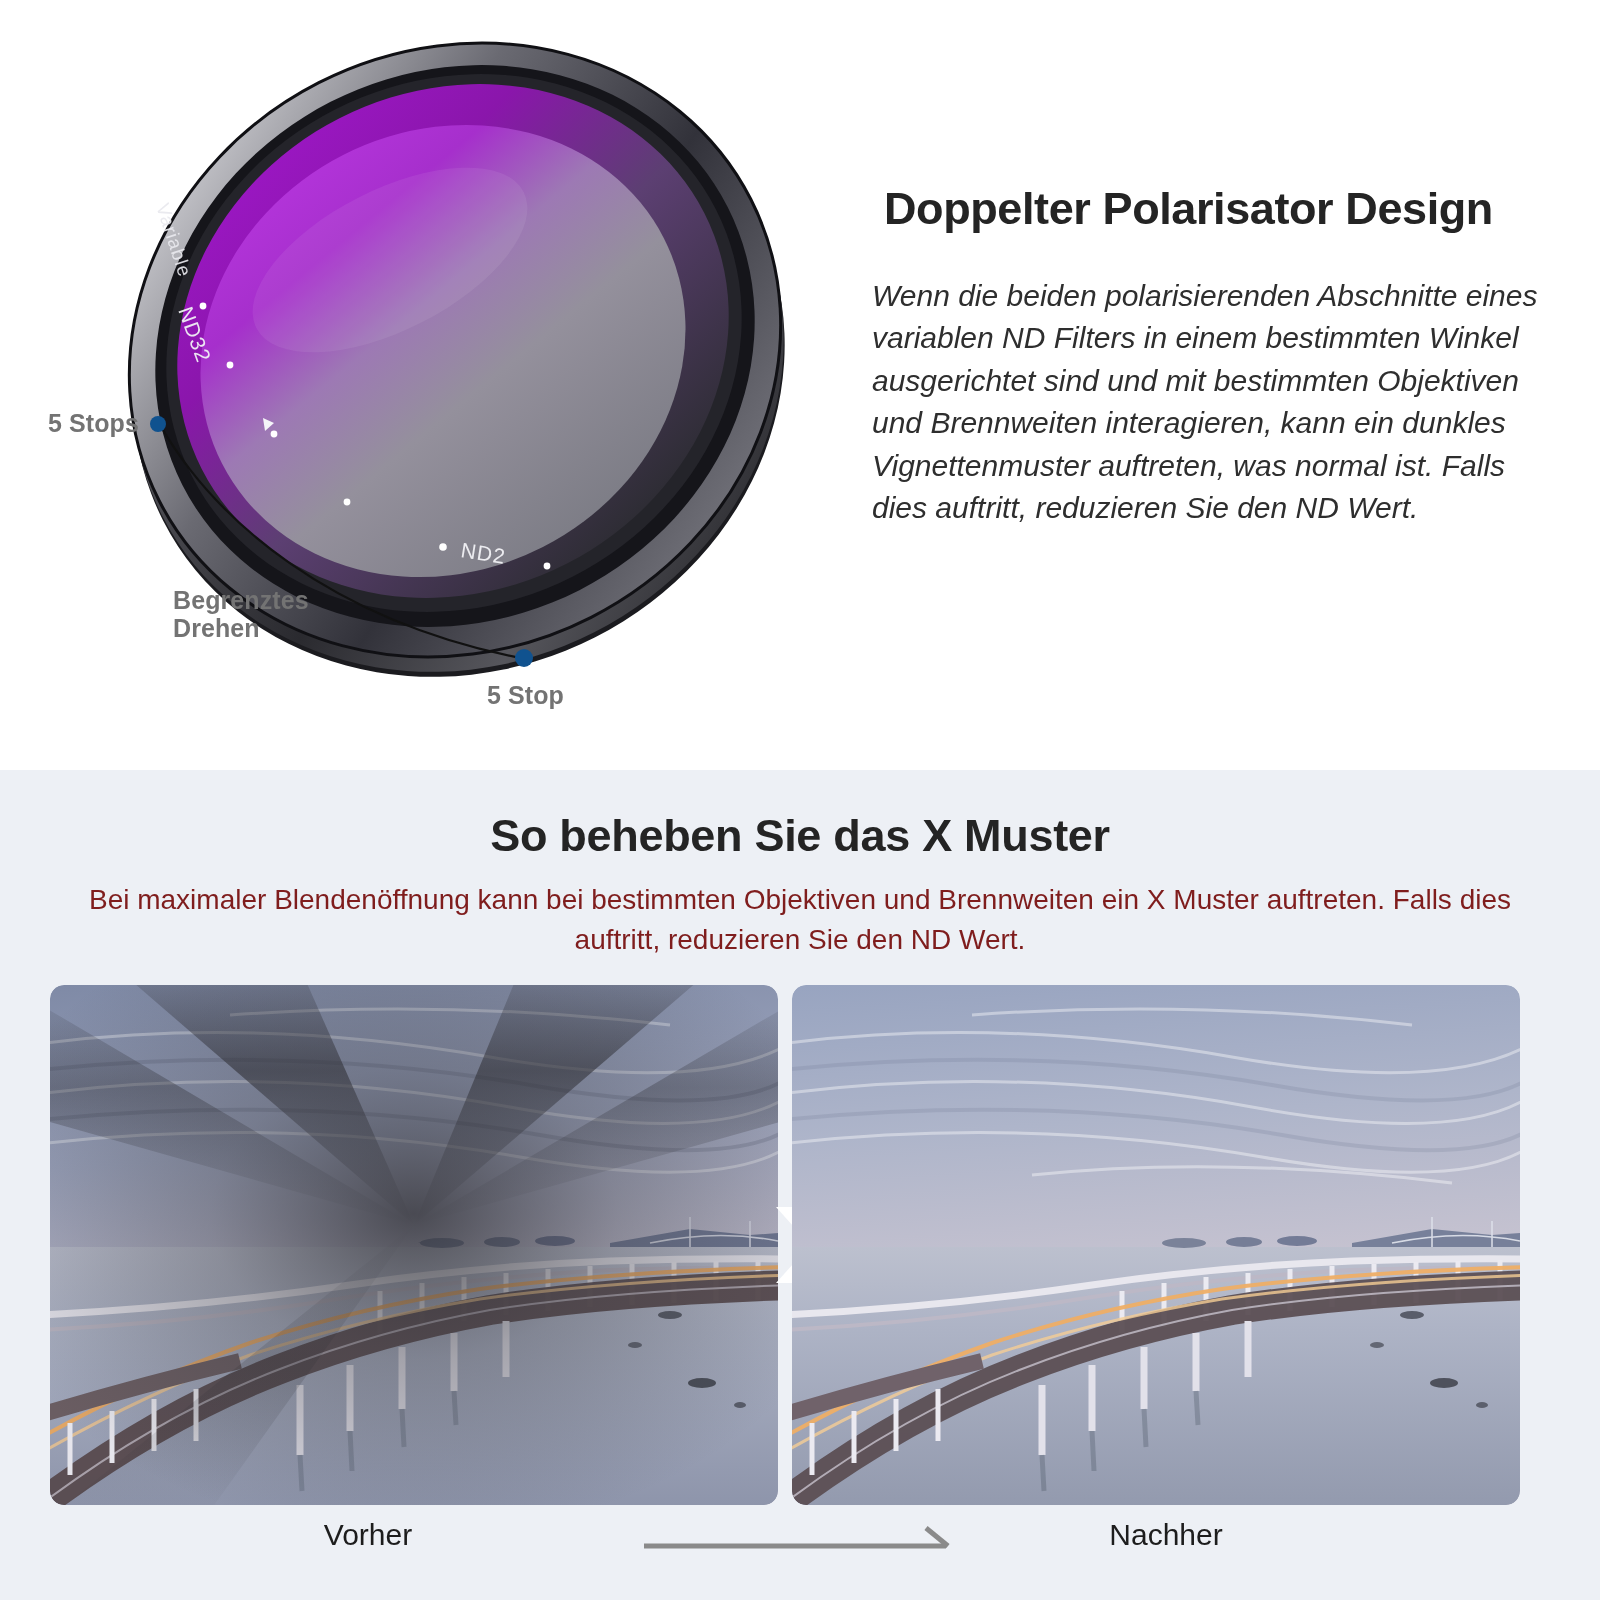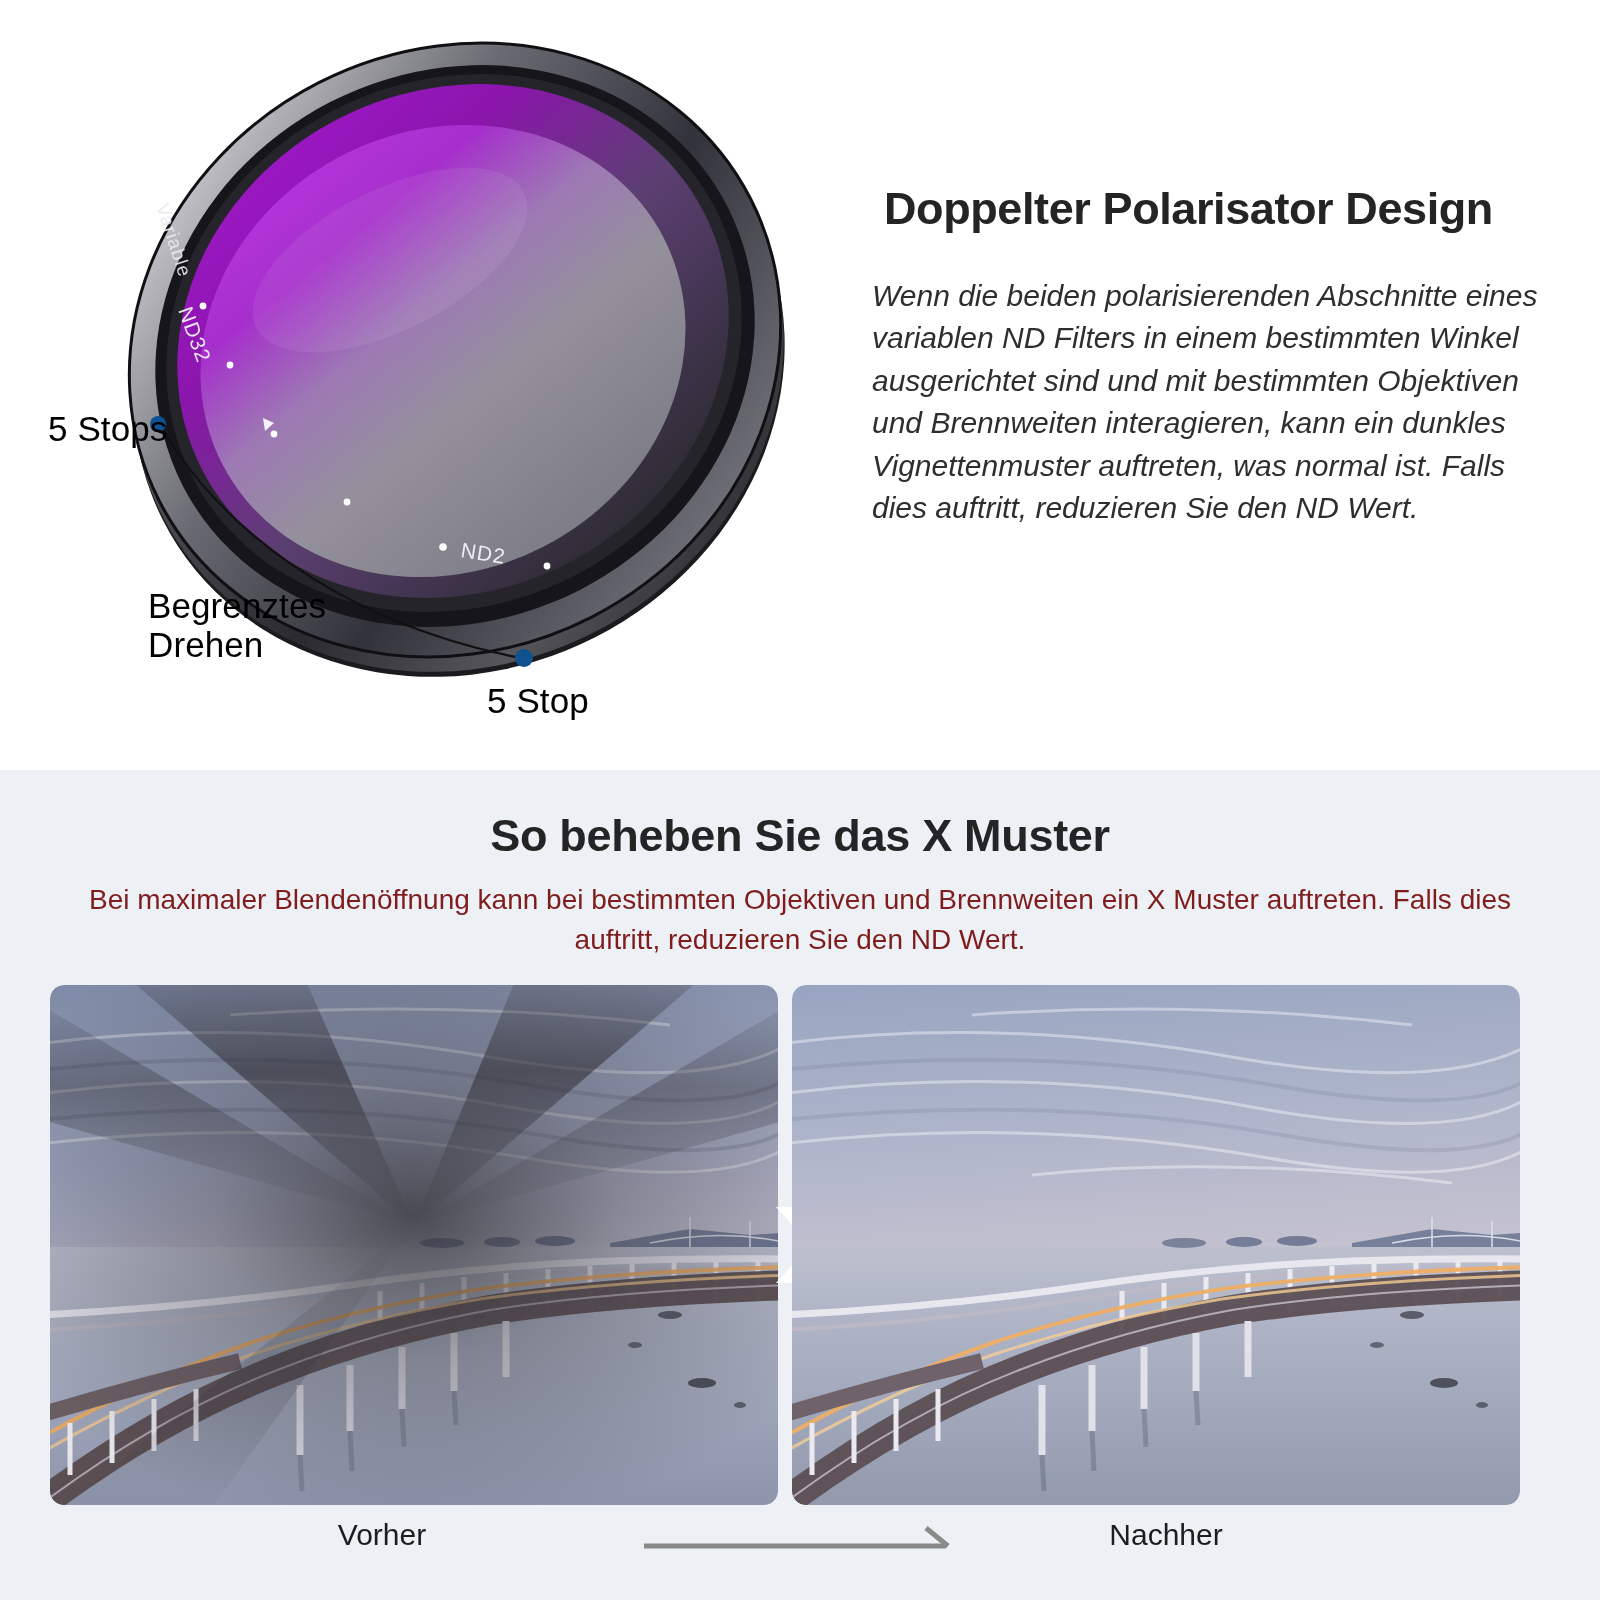--- a/index.html
+++ b/index.html
@@ -33,29 +33,29 @@
     position: absolute;
     left: 60px;
     top: 10px;
     width: 790px;
     height: 700px;
   }
   #filter-svg { display: block; width: 100%; height: 100%; }
 
   .callout {
     position: absolute;
-    color: #000000;
-    font-weight: normal;
-    font-size: 35px;
+    color: #737373;
+    font-weight: bold;
+    font-size: 25px;
     line-height: 1.12;
     letter-spacing: 0.1px;
     white-space: pre-line;
   }
   #callout-5stops { left: 48px;  top: 409px; }
-  #callout-limited { left: 148px; top: 586px; }
+  #callout-limited { left: 173px; top: 586px; }
   #callout-1stop  { left: 487px; top: 681px; }
 
   #callout-lines {
     position: absolute;
     left: 0; top: 0;
     width: 860px; height: 760px;
     pointer-events: none;
   }
 
   
@@ -148,21 +148,21 @@
     width: 46px;
     height: 76px;
   }
 
   .caption {
     position: absolute;
     top: 748px;
     font-size: 30px;
     color: #1d1d1d;
   }
-  #caption-before { left: 382px; transform: translateX(-50%); }
+  #caption-before { left: 368px; transform: translateX(-50%); }
   #caption-after  { left: 1166px; transform: translateX(-50%); }
 
   #caption-arrow {
     position: absolute;
     left: 640px;
     top: 752px;
     width: 320px;
     height: 34px;
   }
 </style>

